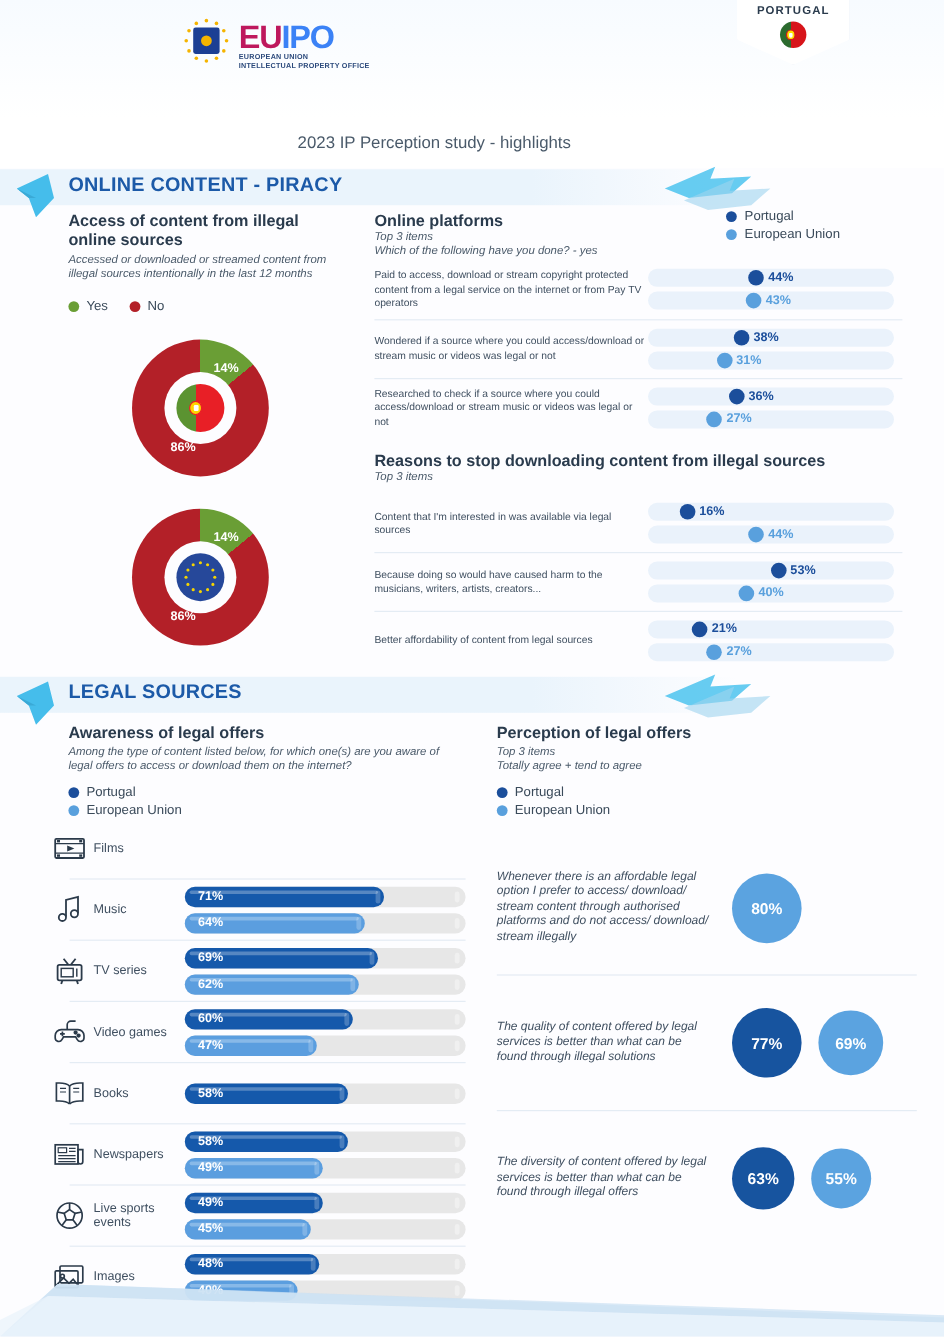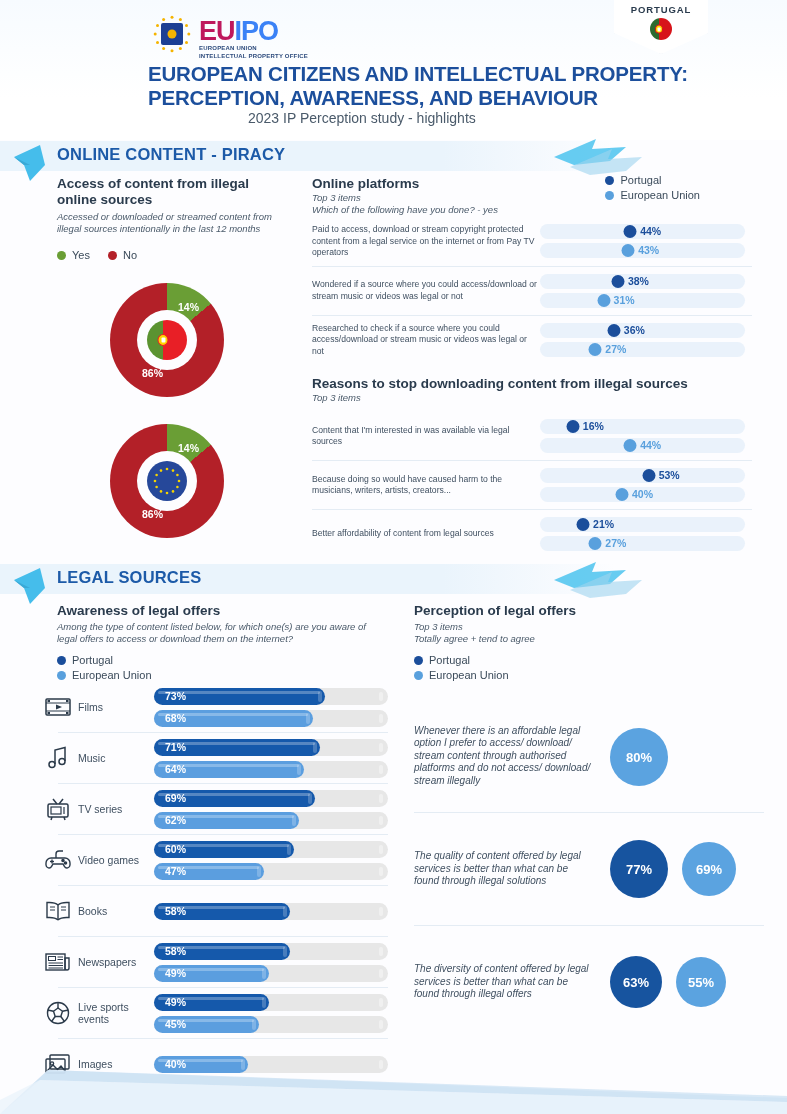--- a/index.html
+++ b/index.html
@@ -179,24 +179,20 @@
     </div>
     <div class="logo-text">
       <div class="logo-eu">
         <span class="a">EU</span><span class="b">IPO</span>
       </div>
       <div class="logo-sub">EUROPEAN UNION</div>
       <div class="logo-sub">INTELLECTUAL PROPERTY OFFICE</div>
     </div>
   </div>
 
-  <div class="main-title">
-    <div>EUROPEAN CITIZENS AND INTELLECTUAL PROPERTY:</div>
-    <div>PERCEPTION, AWARENESS, AND BEHAVIOUR</div>
-  </div>
   <div class="sub-title">2023 IP Perception study - highlights</div>
 
   <div class="sec-band" style="top:141px;">
     <div class="bar"></div>
     <svg class="sec-arrow-left" viewBox="0 0 40 40">
       <polygon points="2,14 28,2 33,22 18,38 12,22" fill="#45bdeb"></polygon>
       <polygon points="2,14 18,22 12,22" fill="#3aa9d6"></polygon>
     </svg>
     <svg class="sec-arrow-right" viewBox="0 0 110 44">
       <polygon points="14,22 56,4 52,14 86,12 70,26 34,30" fill="#4cc3ef" opacity="0.85"></polygon>
@@ -418,38 +414,20 @@
           <line x1="2" y1="8" x2="26" y2="8" stroke-width="1"></line>
             <line x1="2" y1="16" x2="26" y2="16" stroke-width="1"></line>
           <rect x="3.5" y="5" width="2.5" height="2" fill="#2b3a4a" stroke="none"></rect>
           <rect x="3.5" y="17" width="2.5" height="2" fill="#2b3a4a" stroke="none"></rect>
           <rect x="22" y="5" width="2.5" height="2" fill="#2b3a4a" stroke="none"></rect>
           <rect x="22" y="17" width="2.5" height="2" fill="#2b3a4a" stroke="none"></rect>
           <polygon points="12,9.5 18,12 12,14.5" fill="#2b3a4a" stroke="none"></polygon>
         </svg>
       </div>
       <div class="aw-label">Films</div>
-      <div class="aw-bars">
-        <div class="aw-track">
-          <div class="tcap"></div>
-          <div class="aw-fill pt" style="width:73%;">
-              <div class="shine"></div>
-              <div class="cap"></div>
-            </div>
-          <div class="aw-val">73%</div>
-        </div>
-        <div class="aw-track">
-          <div class="tcap"></div>
-          <div class="aw-fill eu" style="width:68%;">
-              <div class="shine"></div>
-              <div class="cap"></div>
-            </div>
-          <div class="aw-val">68%</div>
-        </div>
-      </div>
     </div>
     <div class="sep" style="margin-left:20px;"></div>
 
     <div class="aw-row">
       <div class="aw-icon">
         <svg width="26" height="26" viewBox="0 0 26 26" fill="none" stroke="#2b3a4a" stroke-width="1.5">
           <path d="M10 19V5l10-2.5V16"></path>
           <circle cx="7" cy="19.5" r="3"></circle>
             <circle cx="17" cy="16.5" r="3"></circle>
         </svg>
@@ -644,20 +622,28 @@
           <rect x="7" y="3" width="19" height="14" rx="1"></rect>
           <rect x="3" y="7" width="19" height="14" rx="1"></rect>
           <circle cx="9" cy="11.5" r="1.6"></circle>
           <path d="M4 19l6-6 4.5 4.5L18 14l4 5"></path>
         </svg>
       </div>
       <div class="aw-label">Images</div>
       <div class="aw-bars">
         <div class="aw-track">
           <div class="tcap"></div>
+          <div class="aw-fill pt" style="width:48%;">
+              <div class="shine"></div>
+              <div class="cap"></div>
+            </div>
+          <div class="aw-val">48%</div>
+        </div>
+        <div class="aw-track">
+          <div class="tcap"></div>
           <div class="aw-fill eu" style="width:40%;">
               <div class="shine"></div>
               <div class="cap"></div>
             </div>
           <div class="aw-val">40%</div>
         </div>
       </div>
     </div>
   </div>
 

